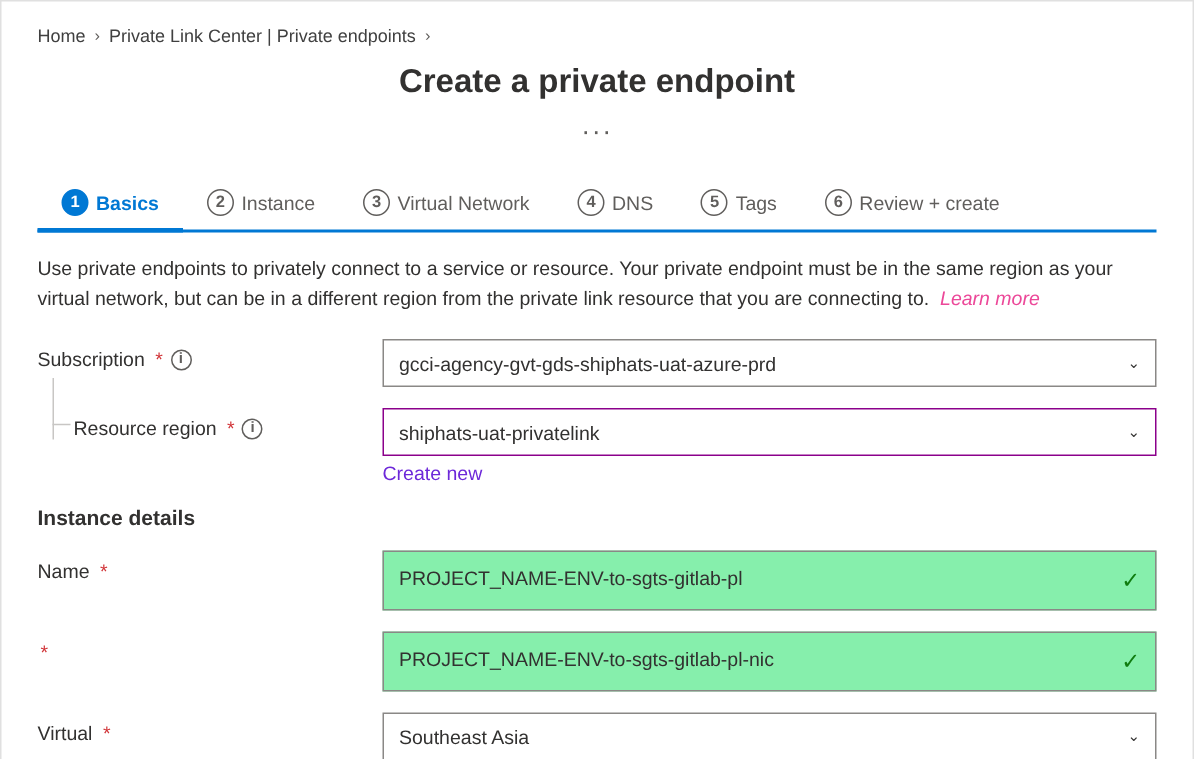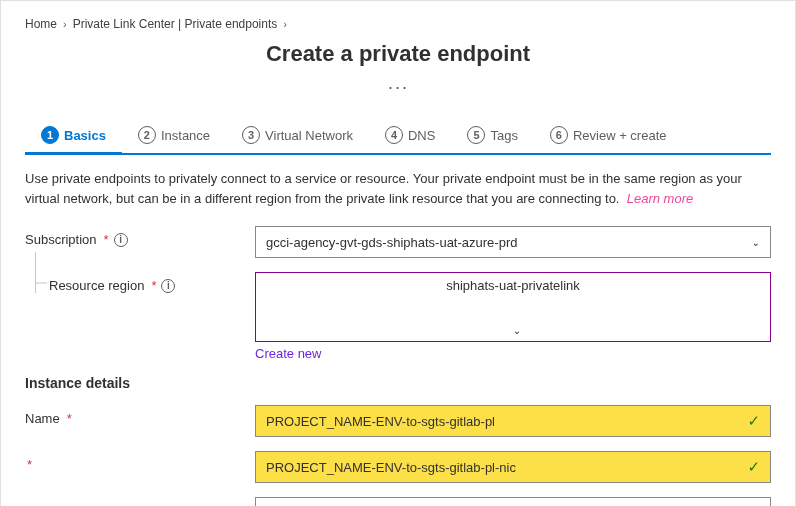--- a/index.html
+++ b/index.html
@@ -154,41 +154,40 @@
       justify-content: space-between;
       border: 1px solid #8a8886;
       padding: 5px 10px;
       background: #fff;
       cursor: pointer;
       font-size: 13px;
       color: #323130;
       min-height: 32px;
       gap: 32px;
     }
-    .select-box.active { border-color: #8b008b; border-width: 1px; flex-direction: column; }
+    .select-box.active { border-color: #8b008b; border-width: 1px; }
     .chevron-down {
       font-size: 10px;
       color: #323130;
       margin-left: 8px;
     }
     .create-new-link {
       color: #6d28d9;
       font-size: 13px;
       text-decoration: none;
       cursor: pointer;
       margin-top: 4px;
       display: inline-block;
     }
     .input-box {
       display: flex;
-      align-items: center;
       justify-content: space-between;
       border: 1px solid #8a8886;
-      padding: 0 10px;
-      background: #fde047;
+      padding: 10px 10px;
+      background: #86efac;
       font-size: 13px;
       color: #323130;
       min-height: 32px;
     }
     .check-icon {
       color: #107c10;
       font-size: 15px;
     }
   </style>
 </head>

